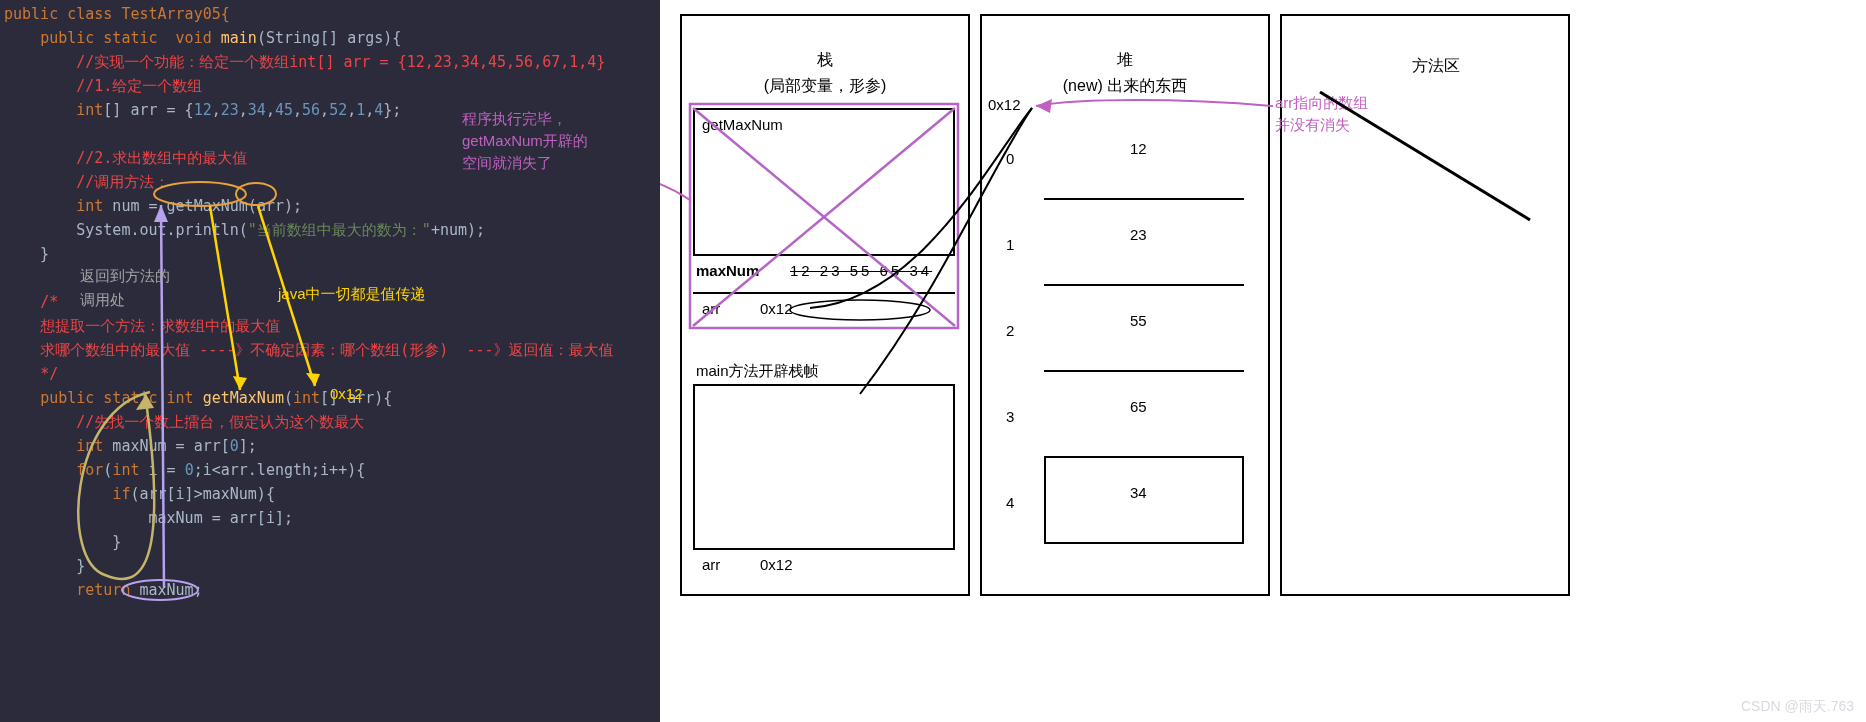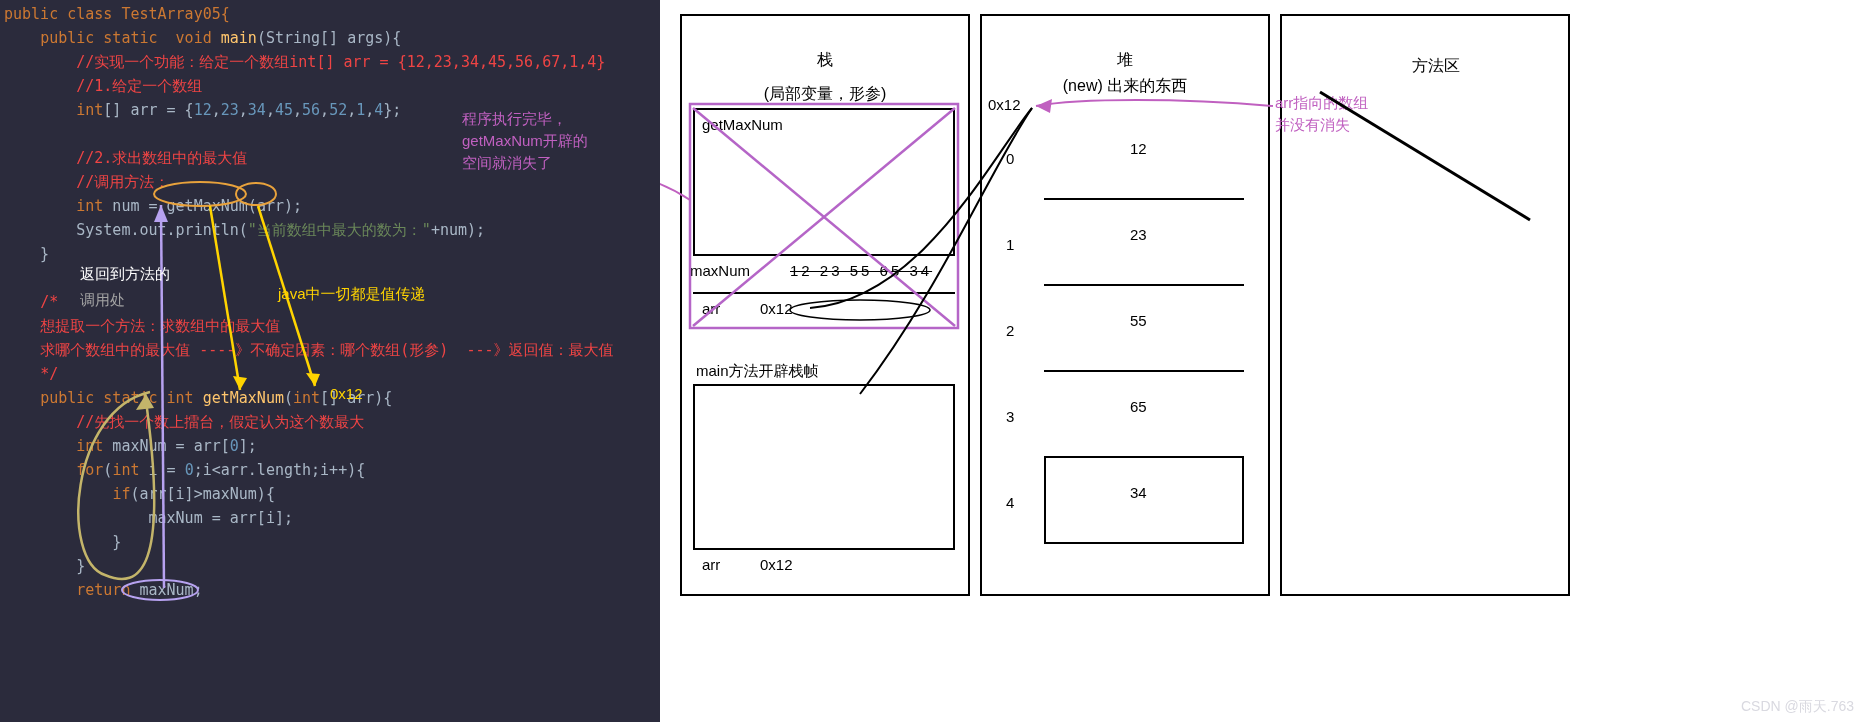--- a/index.html
+++ b/index.html
@@ -65,42 +65,42 @@
 
       <line x1="164" y1="588" x2="161" y2="205" stroke="#b7a2f0" stroke-width="2.5"></line>
       <polygon points="161,205 154,222 168,222" fill="#b7a2f0"></polygon>
 
       <path d="M 150 392 C 70 410, 60 560, 105 575 C 140 590, 170 570, 145 394" stroke="#c4b56a" stroke-width="2.5" fill="none"></path>
       <polygon points="146,394 136,410 154,408" fill="#c4b56a"></polygon>
 
       <ellipse cx="160" cy="590" rx="38" ry="10" stroke="#b7a2f0" stroke-width="2" fill="none"></ellipse>
     </svg>
 
-    <div class="lbl" style="left:80px;top:264px;color:#ffffff;font-family:Liberation Mono, monospace;">返回到方法的</div>
+    <div class="lbl" style="left:80px;top:264px;color:#a3a3a3;font-family:Liberation Sans, sans-serif;">返回到方法的</div>
     <div class="lbl" style="left:80px;top:288px;color:#a3a3a3;font-family:Liberation Serif, serif;">调用处</div>
     <div class="lbl" style="left:278px;top:282px;color:#ffd400;font-family:'Microsoft YaHei',sans-serif;">java中一切都是值传递</div>
     <div class="lbl" style="left:330px;top:382px;color:#ffd400;">0x12</div>
     <div class="annot" style="left:462px;top:108px;">
       <div>程序执行完毕，</div>
       <div>getMaxNum开辟的</div>
       <div>空间就消失了</div>
     </div>
   </div>
 
   <div class="diagram-pane">
 
     <div class="box" style="left:20px;top:14px;width:290px;height:582px;"></div>
     <div class="title" style="left:20px;top:50px;width:290px;">栈</div>
-    <div class="title" style="left:20px;top:76px;width:290px;margin-top:8px;">(局部变量，形参)</div>
+    <div class="title" style="left:20px;top:76px;width:290px;">(局部变量，形参)</div>
 
     <div class="box" style="left:33px;top:108px;width:262px;height:218px;"></div>
     <div class="lbl" style="left:42px;top:116px;">getMaxNum</div>
 
     <div class="box" style="left:33px;top:254px;width:262px;height:38px;border-width:0 0 0 0;border-top:2px solid #000;"></div>
-    <div class="lbl" style="left:30px;top:262px;">maxNum</div>
+    <div class="lbl" style="left:36px;top:262px;font-weight:bold;">maxNum</div>
     <div class="lbl" style="left:130px;top:262px;text-decoration:line-through;letter-spacing:3px;">12 23 55 65 34</div>
     <div class="box" style="left:33px;top:292px;width:262px;height:34px;border-width:0;border-top:2px solid #000;"></div>
     <div class="lbl" style="left:42px;top:300px;">arr</div>
     <div class="lbl" style="left:100px;top:300px;">0x12</div>
 
     <div class="lbl" style="left:36px;top:362px;">main方法开辟栈帧</div>
     <div class="box" style="left:33px;top:384px;width:262px;height:198px;"></div>
     <div class="box" style="left:33px;top:548px;width:262px;height:34px;border-width:0;border-top:2px solid #000;"></div>
     <div class="lbl" style="left:42px;top:556px;">arr</div>
     <div class="lbl" style="left:100px;top:556px;">0x12</div>

